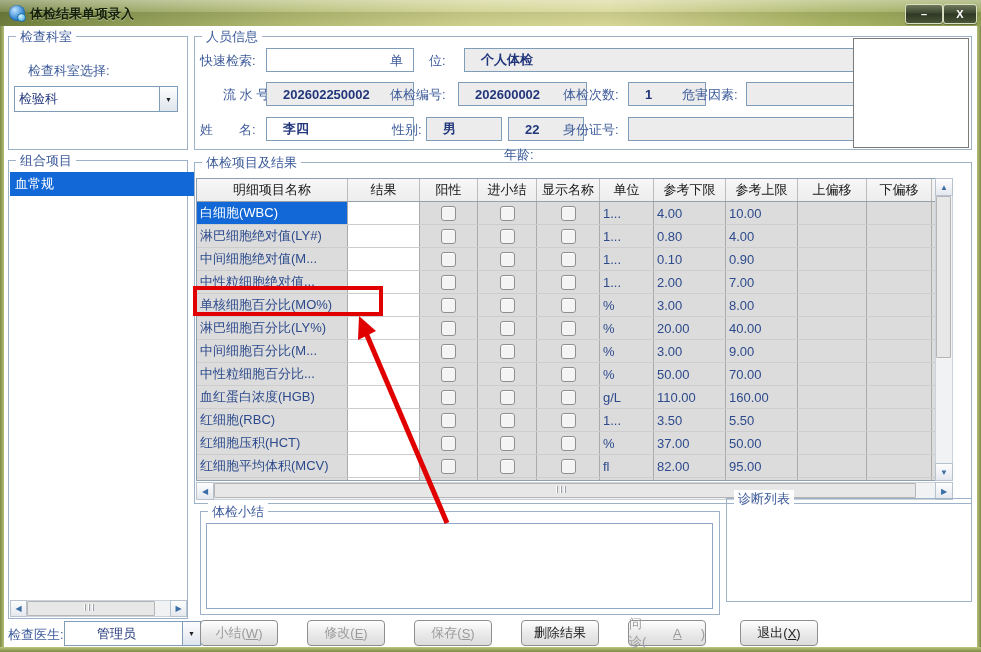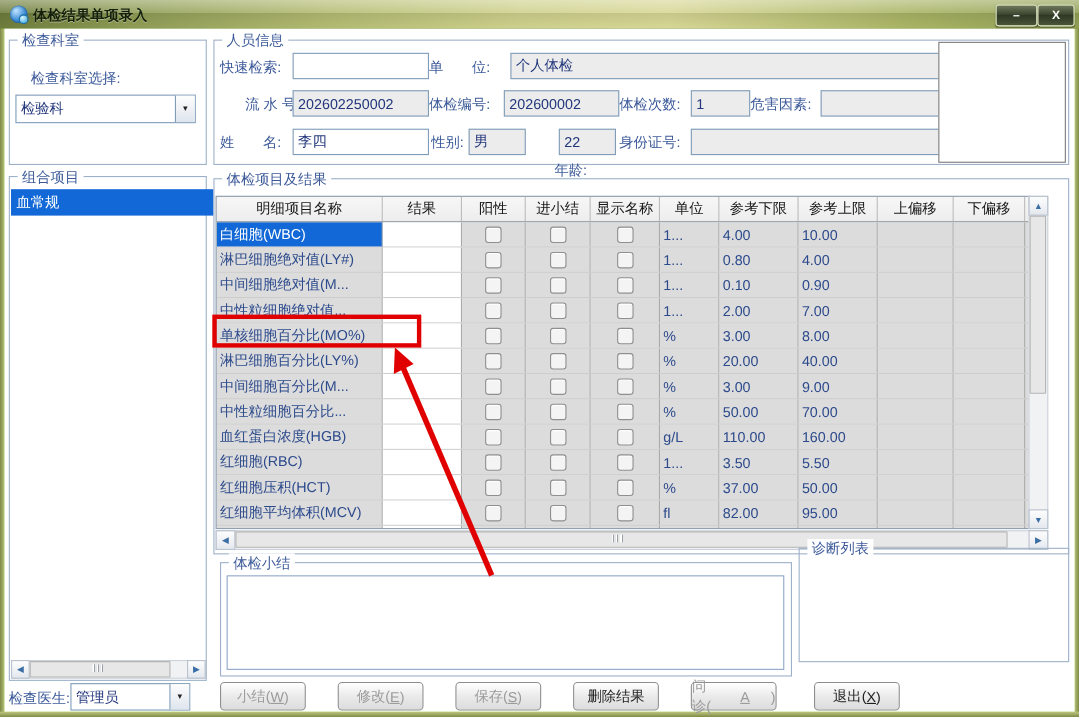--- a/index.html
+++ b/index.html
@@ -1,18 +1,18 @@
 <!DOCTYPE html>
 <html><head>
 <meta charset="utf-8">
 <style>
   html,body{margin:0;padding:0;background:#555;}
   #root{position:relative;width:981px;height:652px;margin:0 auto;overflow:hidden;
         font-family:"Liberation Sans","DejaVu Sans",sans-serif;font-size:13px;
-        background:#84cc16;}
+        background:#e5e5e5;}
   
   .titlebar{position:absolute;left:0;top:0;width:981px;height:26px;
     background:linear-gradient(90deg,#6e7d3c 0%,#8e9c55 12%,#b3bb72 30%,#ced18c 48%,#d7d795 62%,#aab566 84%,#91a054 100%);
     border-bottom:1px solid #5c6a31;}
   .titlebar:before{content:"";position:absolute;inset:0;
     background:linear-gradient(180deg,rgba(255,255,255,.38),rgba(255,255,255,.10) 45%,rgba(0,0,0,.08) 46%,rgba(255,255,255,0));}
   .title-text{position:absolute;left:30px;top:5px;font-weight:bold;color:#15200a;
     text-shadow:0 1px 0 rgba(255,255,255,.35);}
   .app-icon{position:absolute;left:9px;top:5px;width:16px;height:16px;border-radius:50%;
     background:radial-gradient(circle at 35% 30%,#bfe3ff,#3f8fd6 55%,#1b5fa8);
@@ -27,21 +27,21 @@
   .btn-close{left:943px;width:32px;}
   .frame-l{position:absolute;left:0;top:26px;width:4px;bottom:0;background:linear-gradient(90deg,#7c8a46,#b6bf79);}
   .frame-r{position:absolute;right:0;top:26px;width:4px;bottom:0;background:linear-gradient(90deg,#b6bf79,#7c8a46);}
   .frame-b{position:absolute;left:0;bottom:0;width:981px;height:5px;background:linear-gradient(180deg,#c0c77e,#7c8a46);}
   .client{position:absolute;left:4px;top:26px;right:4px;bottom:5px;background:#ffffff;}
   
   .group{position:absolute;border:1px solid #9db1c9;}
   .gtitle{position:absolute;top:-9px;left:7px;background:#fff;padding:0 4px;color:#3c5a99;}
   .lbl{position:absolute;color:#3c5a99;white-space:pre;}
   .inp{position:absolute;border:1px solid #7f9db9;background:#fff;color:#22367c;
-       display:flex;align-items:center;padding:0 4px;overflow:hidden;white-space:nowrap;}
+       display:flex;align-items:center;padding:0 16px;overflow:hidden;white-space:nowrap;font-weight:bold;}
   .ro{background:#ececec;}
   .combo{position:absolute;border:1px solid #7f9db9;background:#fff;color:#22367c;
        display:flex;align-items:center;justify-content:space-between;}
   .combo .val{flex:1;padding:0 4px;overflow:hidden;white-space:nowrap;}
   .combo .carr{width:17px;align-self:stretch;display:flex;align-items:center;justify-content:center;
        background:linear-gradient(180deg,#fdfdfd,#dfe5ee);border-left:1px solid #7f9db9;
        font-size:7px;color:#222;}
   
   .list-item-sel{position:absolute;background:#1168d6;color:#fff;display:flex;align-items:center;padding:0 5px;}
   
@@ -108,21 +108,21 @@
   </div>
   <div class="list-item-sel" style="left:10px;top:172px;width:174px;height:24px;">血常规</div>
 
   <div class="sb" style="left:10px;top:600px;width:175px;height:15px;"></div>
   <div class="sbtn" style="left:10px;top:600px;width:15px;height:15px;">◀</div>
   <div class="sbtn" style="left:170px;top:600px;width:15px;height:15px;">▶</div>
   <div class="thumb" style="left:27px;top:601px;width:126px;height:13px;"></div>
   <div class="grip" style="left:84px;top:604px;width:12px;height:7px;"></div>
 
   <div class="lbl" style="left:8px;top:626px;">检查医生:</div>
-  <div class="combo" style="left:64px;top:621px;width:107px;height:23px;">
+  <div class="combo" style="left:64px;top:621px;width:107px;height:23px;padding-left:28px;">
     <span class="val">管理员</span>
     <span class="carr">▼</span>
   </div>
 
   <div class="group" style="left:194px;top:36px;width:776px;height:112px;">
     <span class="gtitle">人员信息</span>
   </div>
 
   <div class="lbl" style="left:200px;top:52px;">快速检索:</div>
   <div class="inp" style="left:266px;top:48px;width:114px;height:22px;"></div>

